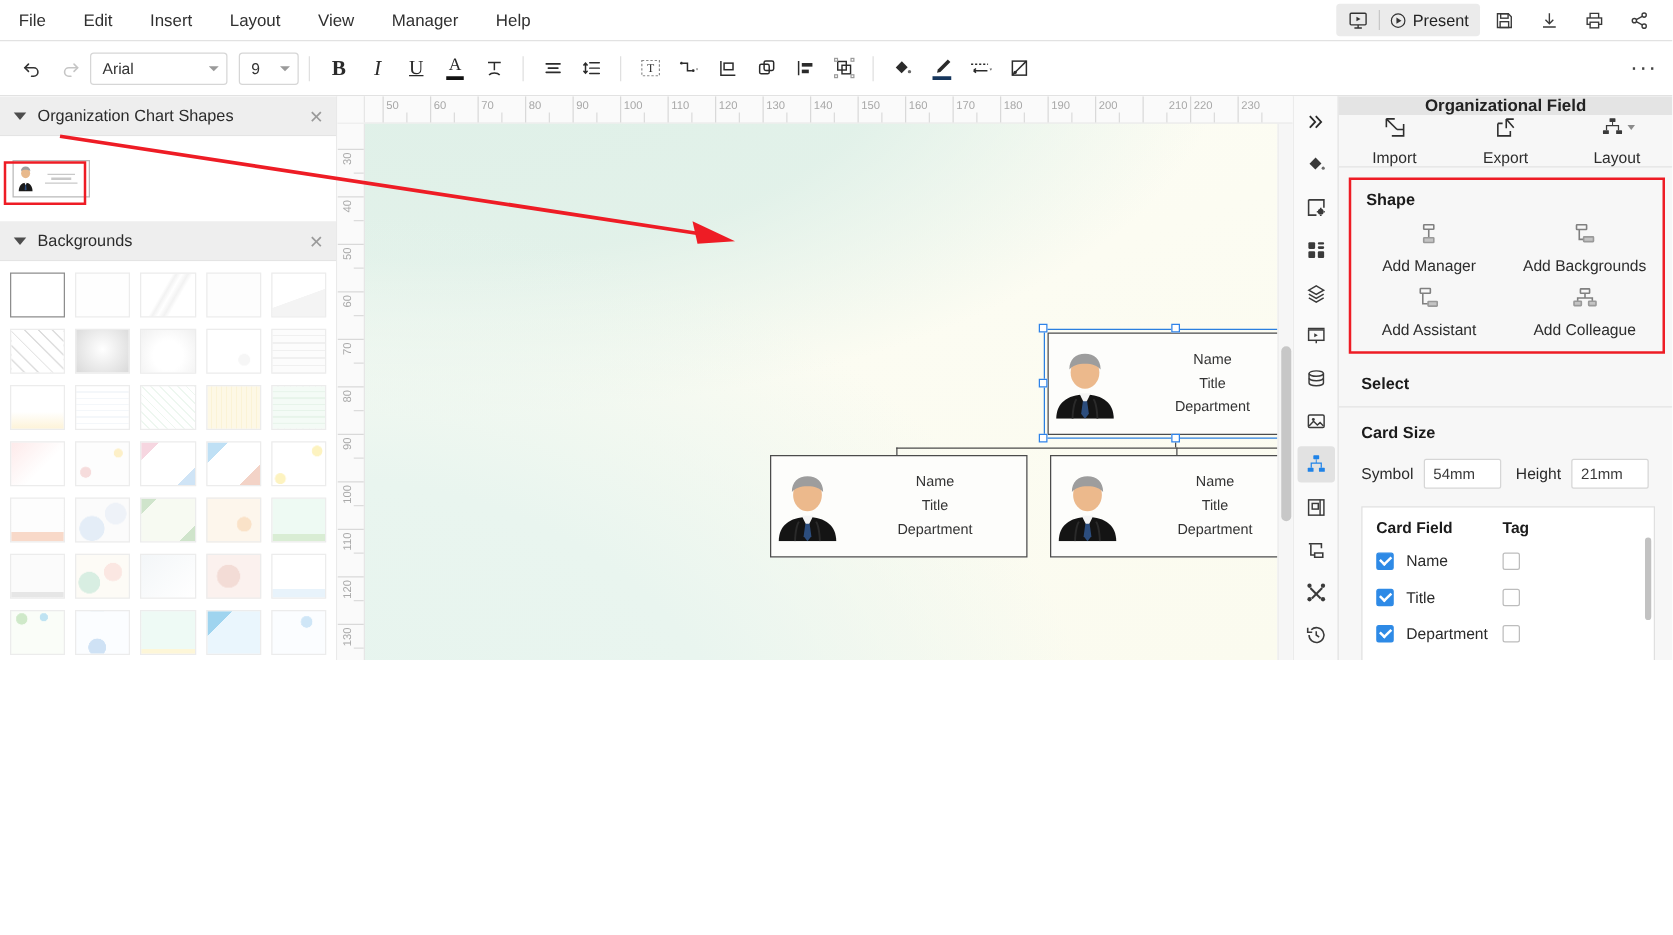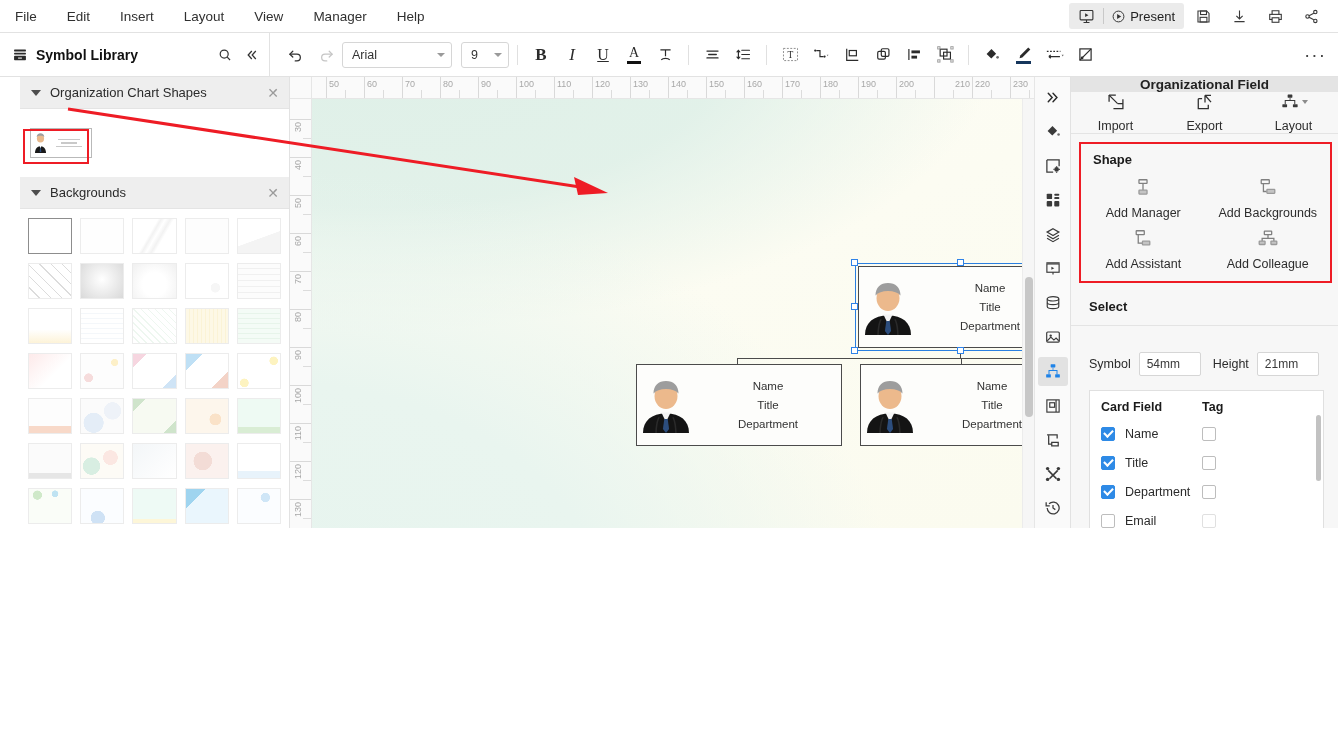--- a/index.html
+++ b/index.html
@@ -45,21 +45,21 @@
     height:26px; border:1px solid #d6d6d6; border-radius:3px; background:#fff;
     display:flex; align-items:center; padding:0 6px 0 9px; font-size:12.5px; color:#333;
   }
   .selectbox .cap { flex:1; }
   .caret { width:0;height:0;border-left:4px solid transparent;border-right:4px solid transparent;border-top:4px solid #9a9a9a; margin-left:6px; }
   .font-sel { width:110px; margin-right:8px; }
   .size-sel { width:48px; }
   .tb-more { margin-left:auto; }
 
   
-  .body { flex:1; display:flex; min-height:0;margin-left:20px; }
+  .body { flex:1; display:flex; min-height:0; }
 
   
   .leftpanel { width:270px; flex:0 0 270px; border-right:1px solid #e2e2e2; background:#fff; display:flex; flex-direction:column; overflow:hidden; position:relative;}
   .sec-head {
     height:32px; background:#eeeeee; display:flex; align-items:center; padding:0 10px 0 11px;
     font-size:13px; color:#2b2b2b; border-bottom:1px solid #e4e4e4;
   }
   .tri { width:0;height:0;border-left:5px solid transparent;border-right:5px solid transparent;border-top:6px solid #4d4d4d; margin-right:9px; }
   .sec-head .x { margin-left:auto; color:#9a9a9a; font-size:14px; line-height:1; }
   .shape-row { height:68px; display:flex; align-items:center; padding-left:10px; background:#fff; }
@@ -202,44 +202,20 @@
           <circle cx="14.5" cy="4.8" r="2"></circle>
             <circle cx="14.5" cy="15.2" r="2"></circle>
             <circle cx="5.3" cy="10" r="2"></circle>
           <path d="M7.1 9.1l5.6-3M7.1 10.9l5.6 3"></path>
         </svg>
       </div>
     </div>
   </div>
 
   <div class="secondbar">
-    <div class="symlib-head">
-      <span>
-        <svg width="16" height="16" viewBox="0 0 20 20" fill="#2b2b2b">
-          <rect x="2.6" y="3" width="14.8" height="2.6" rx="0.6"></rect>
-          <rect x="2.6" y="7.3" width="14.8" height="2.2" rx="0.6"></rect>
-          <rect x="2.6" y="11" width="14.8" height="5.6" rx="0.9"></rect>
-          <rect x="7.6" y="13.2" width="4.8" height="1.3" fill="#fff"></rect>
-        </svg>
-      </span>
-      <span class="symlib-title">Symbol Library</span>
-      <span class="symlib-actions">
-        <span>
-          <svg width="16" height="16" viewBox="0 0 20 20" fill="none" stroke="#333" stroke-width="1.5">
-            <circle cx="9" cy="8.8" r="5"></circle>
-              <path d="M12.8 12.6l3.5 3.6"></path>
-          </svg>
-        </span>
-        <span>
-          <svg width="16" height="16" viewBox="0 0 20 20" fill="none" stroke="#333" stroke-width="1.6">
-            <path d="M11 5l-4.5 5 4.5 5M16 5l-4.5 5 4.5 5"></path>
-          </svg>
-        </span>
-      </span>
-    </div>
 
     <div class="tb">
       <div class="tbtn">
         <svg width="17" height="17" viewBox="0 0 20 20" fill="none" stroke="#333" stroke-width="1.5" stroke-linecap="round">
           <path d="M6.8 6.2L3.4 9.6l3.4 3.4"></path>
             <path d="M3.6 9.6h8.1a4 4 0 0 1 0 8h-2"></path>
         </svg>
       </div>
       <div class="tbtn disabled">
         <svg width="17" height="17" viewBox="0 0 20 20" fill="none" stroke="#777" stroke-width="1.5" stroke-linecap="round">
@@ -844,20 +820,21 @@
             <span>Add Colleague</span>
           </div>
         </div>
       </div>
 
       <div class="rp-block">
         <div class="hdr">Select</div>
       </div>
 
       <div style="padding:12px 0 0 0;">
+        <div class="hdr" style="font-weight:bold;font-size:13px;color:#1b1b1b;padding-left:18px;">Card Size</div>
         <div class="sizerow">
           <span>Symbol</span>
           <span class="numbox">54mm</span>
           <span style="margin-left:4px;">Height</span>
           <span class="numbox">21mm</span>
         </div>
       </div>
 
       <div class="fieldbox">
         <div class="fb-head">

